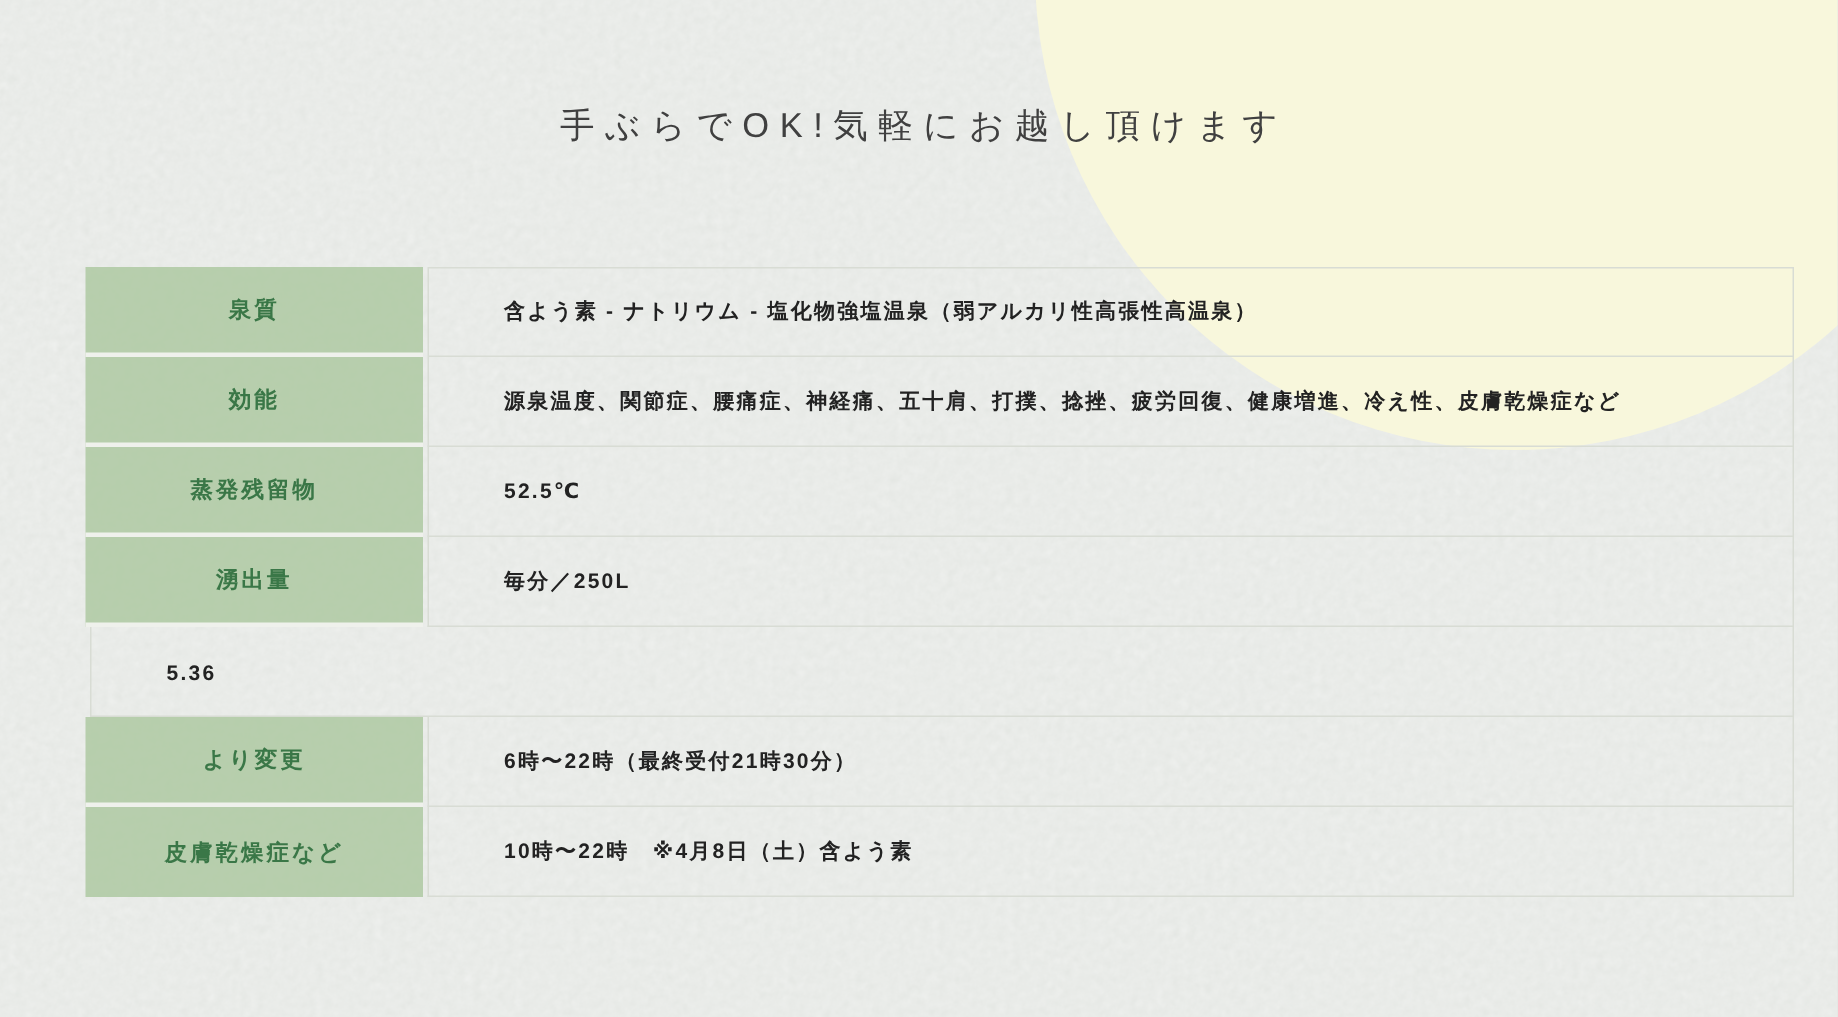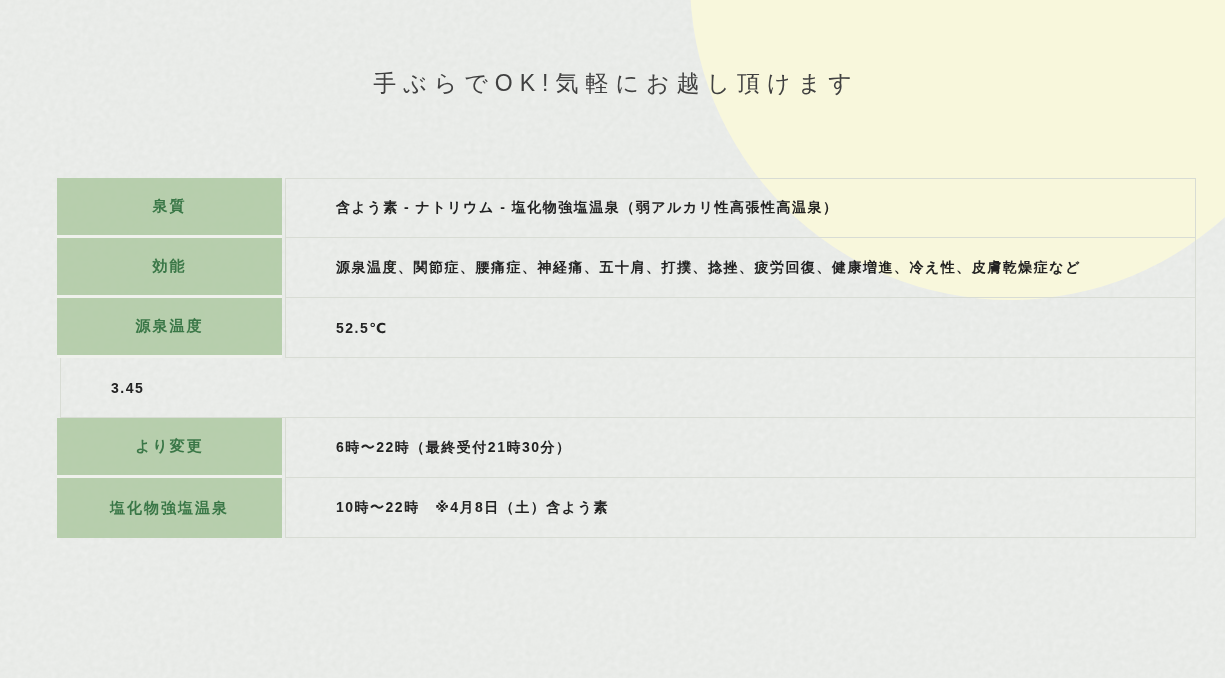--- a/index.html
+++ b/index.html
@@ -129,34 +129,38 @@
     <div class="spec-label">泉質</div>
     <div class="spec-value">含よう素 - ナトリウム - 塩化物強塩温泉（弱アルカリ性高張性高温泉）</div>
   </div>
 
   <div class="spec-row">
     <div class="spec-label">効能</div>
     <div class="spec-value">源泉温度、関節症、腰痛症、神経痛、五十肩、打撲、捻挫、疲労回復、健康増進、冷え性、皮膚乾燥症など</div>
   </div>
 
   <div class="spec-row">
-    <div class="spec-label">源泉温度</div>
+    <div class="spec-label">蒸発残留物</div>
     <div class="spec-value">52.5℃</div>
   </div>
 
+  <div class="spec-row">
+    <div class="spec-label">湧出量</div>
+    <div class="spec-value">毎分／250L</div>
+  </div>
 
   <div class="spec-row">
-    <div class="spec-value">3.45</div>
+    <div class="spec-value">5.36</div>
   </div>
 
 
   <div class="spec-row">
     <div class="spec-label">より変更</div>
     <div class="spec-value">6時〜22時（最終受付21時30分）</div>
   </div>
 
   <div class="spec-row">
-    <div class="spec-label">塩化物強塩温泉</div>
+    <div class="spec-label">皮膚乾燥症など</div>
     <div class="spec-value">10時〜22時　※4月8日（土）含よう素</div>
   </div>
 </div>
 
 </div>
 
 </body></html>

